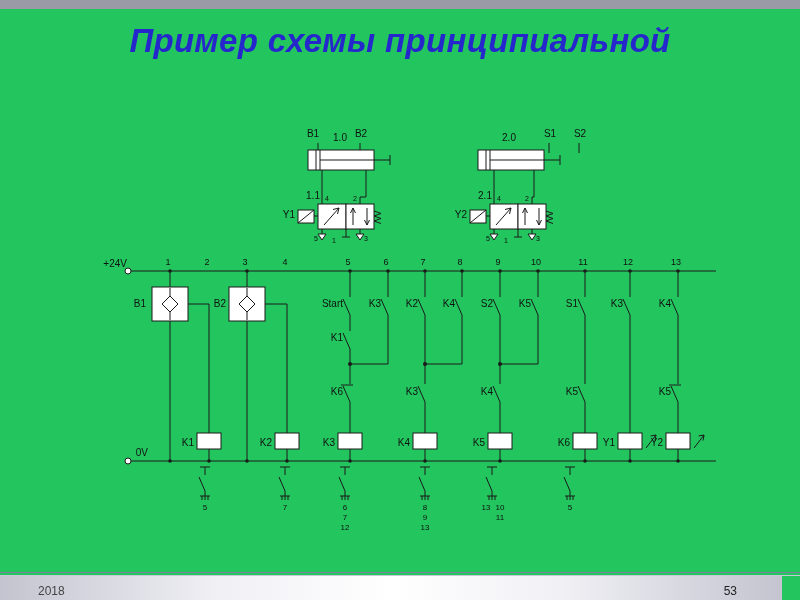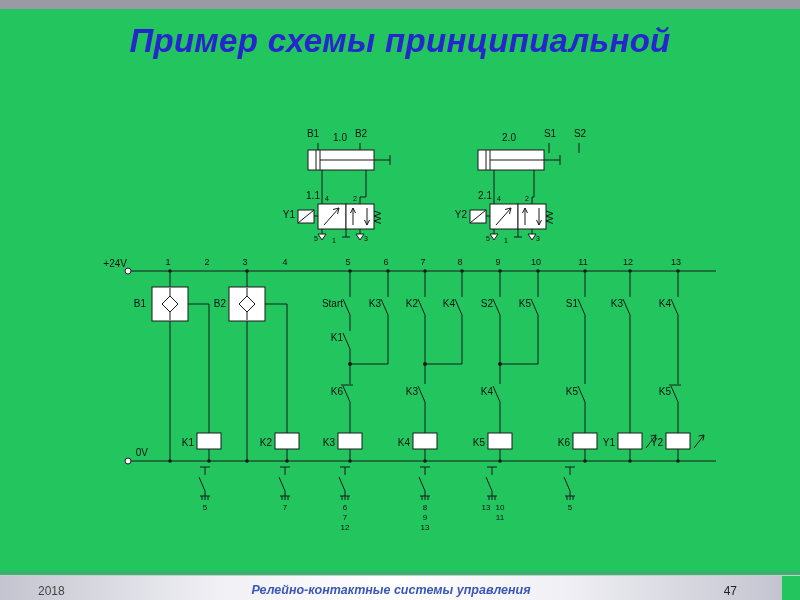--- a/index.html
+++ b/index.html
@@ -255,17 +255,16 @@
         <text x="486" y="501" text-anchor="middle" font-size="8">13</text>
         <text x="500" y="501" text-anchor="middle" font-size="8">10</text>
         <text x="500" y="511" text-anchor="middle" font-size="8">11</text>
         <text x="570" y="501" text-anchor="middle" font-size="8">5</text>
       </g>
   </svg>
 
   <div class="footer-divider"></div>
   <div class="footer">
     <span class="year">2018</span>
-    <span class="caption">Релейно-контактные системы управления</span>
-    <span class="page">47</span>
+    <span class="page">53</span>
   </div>
 
 </div>
 
 </body></html>

